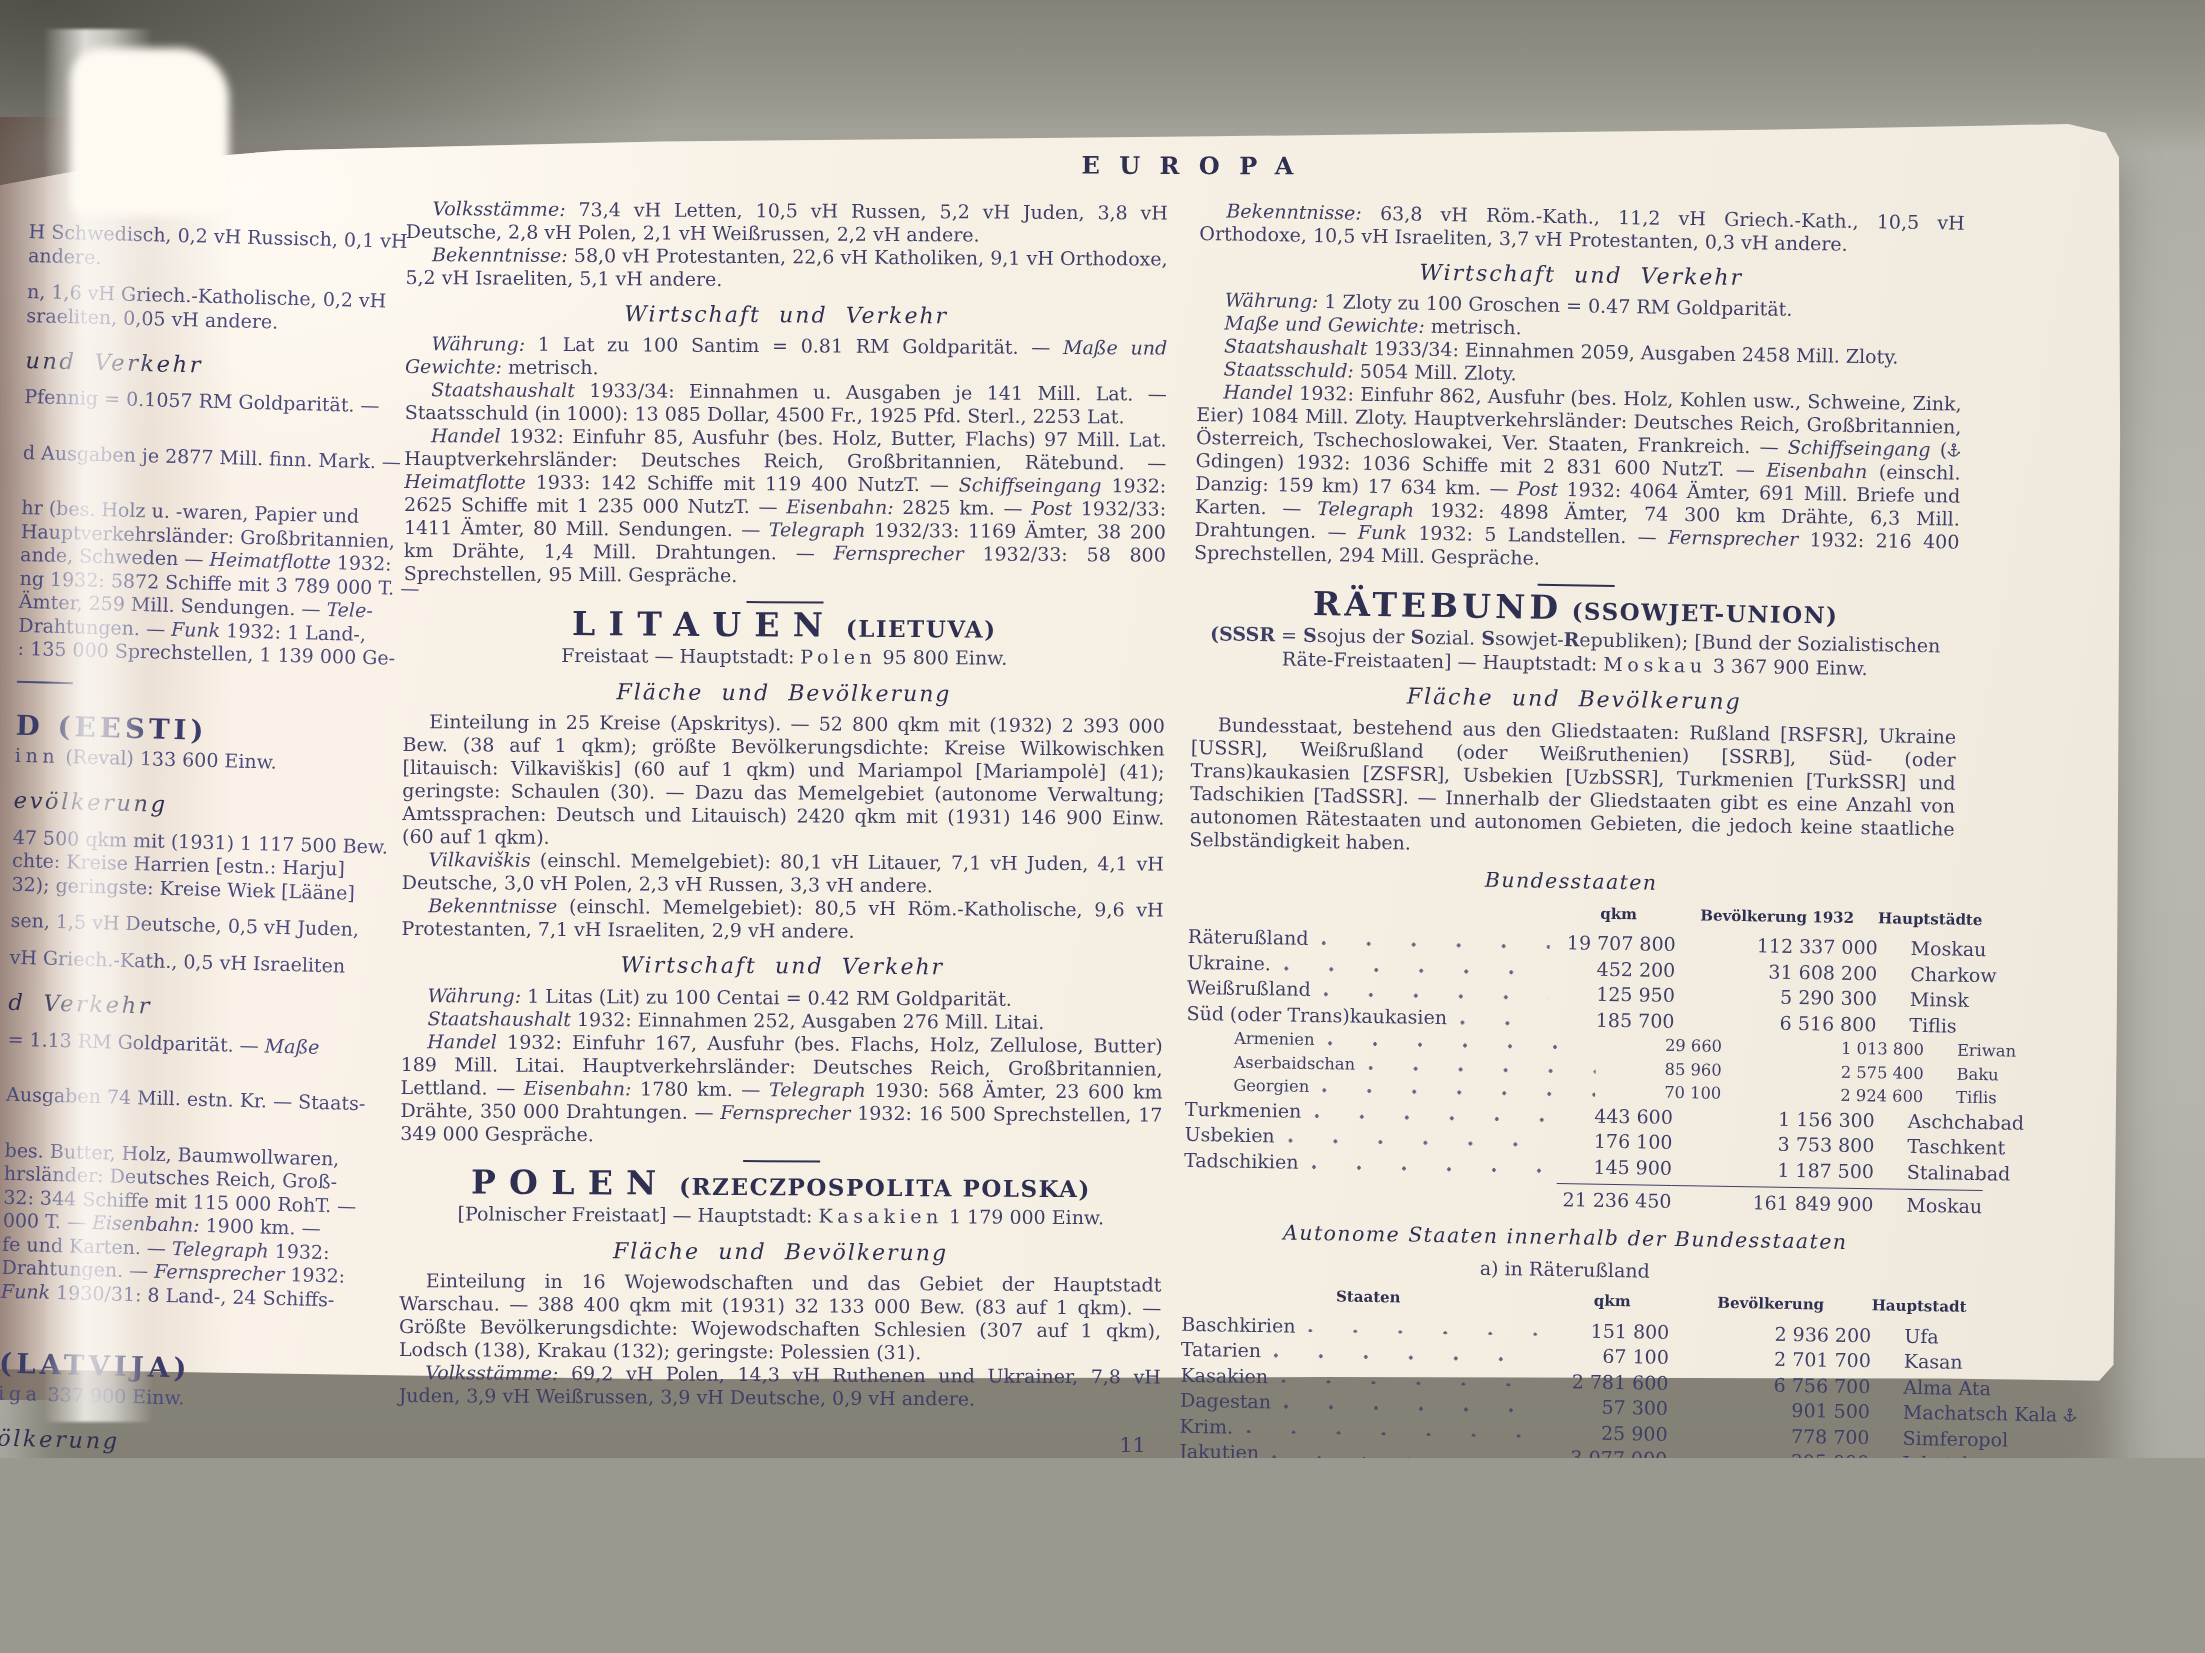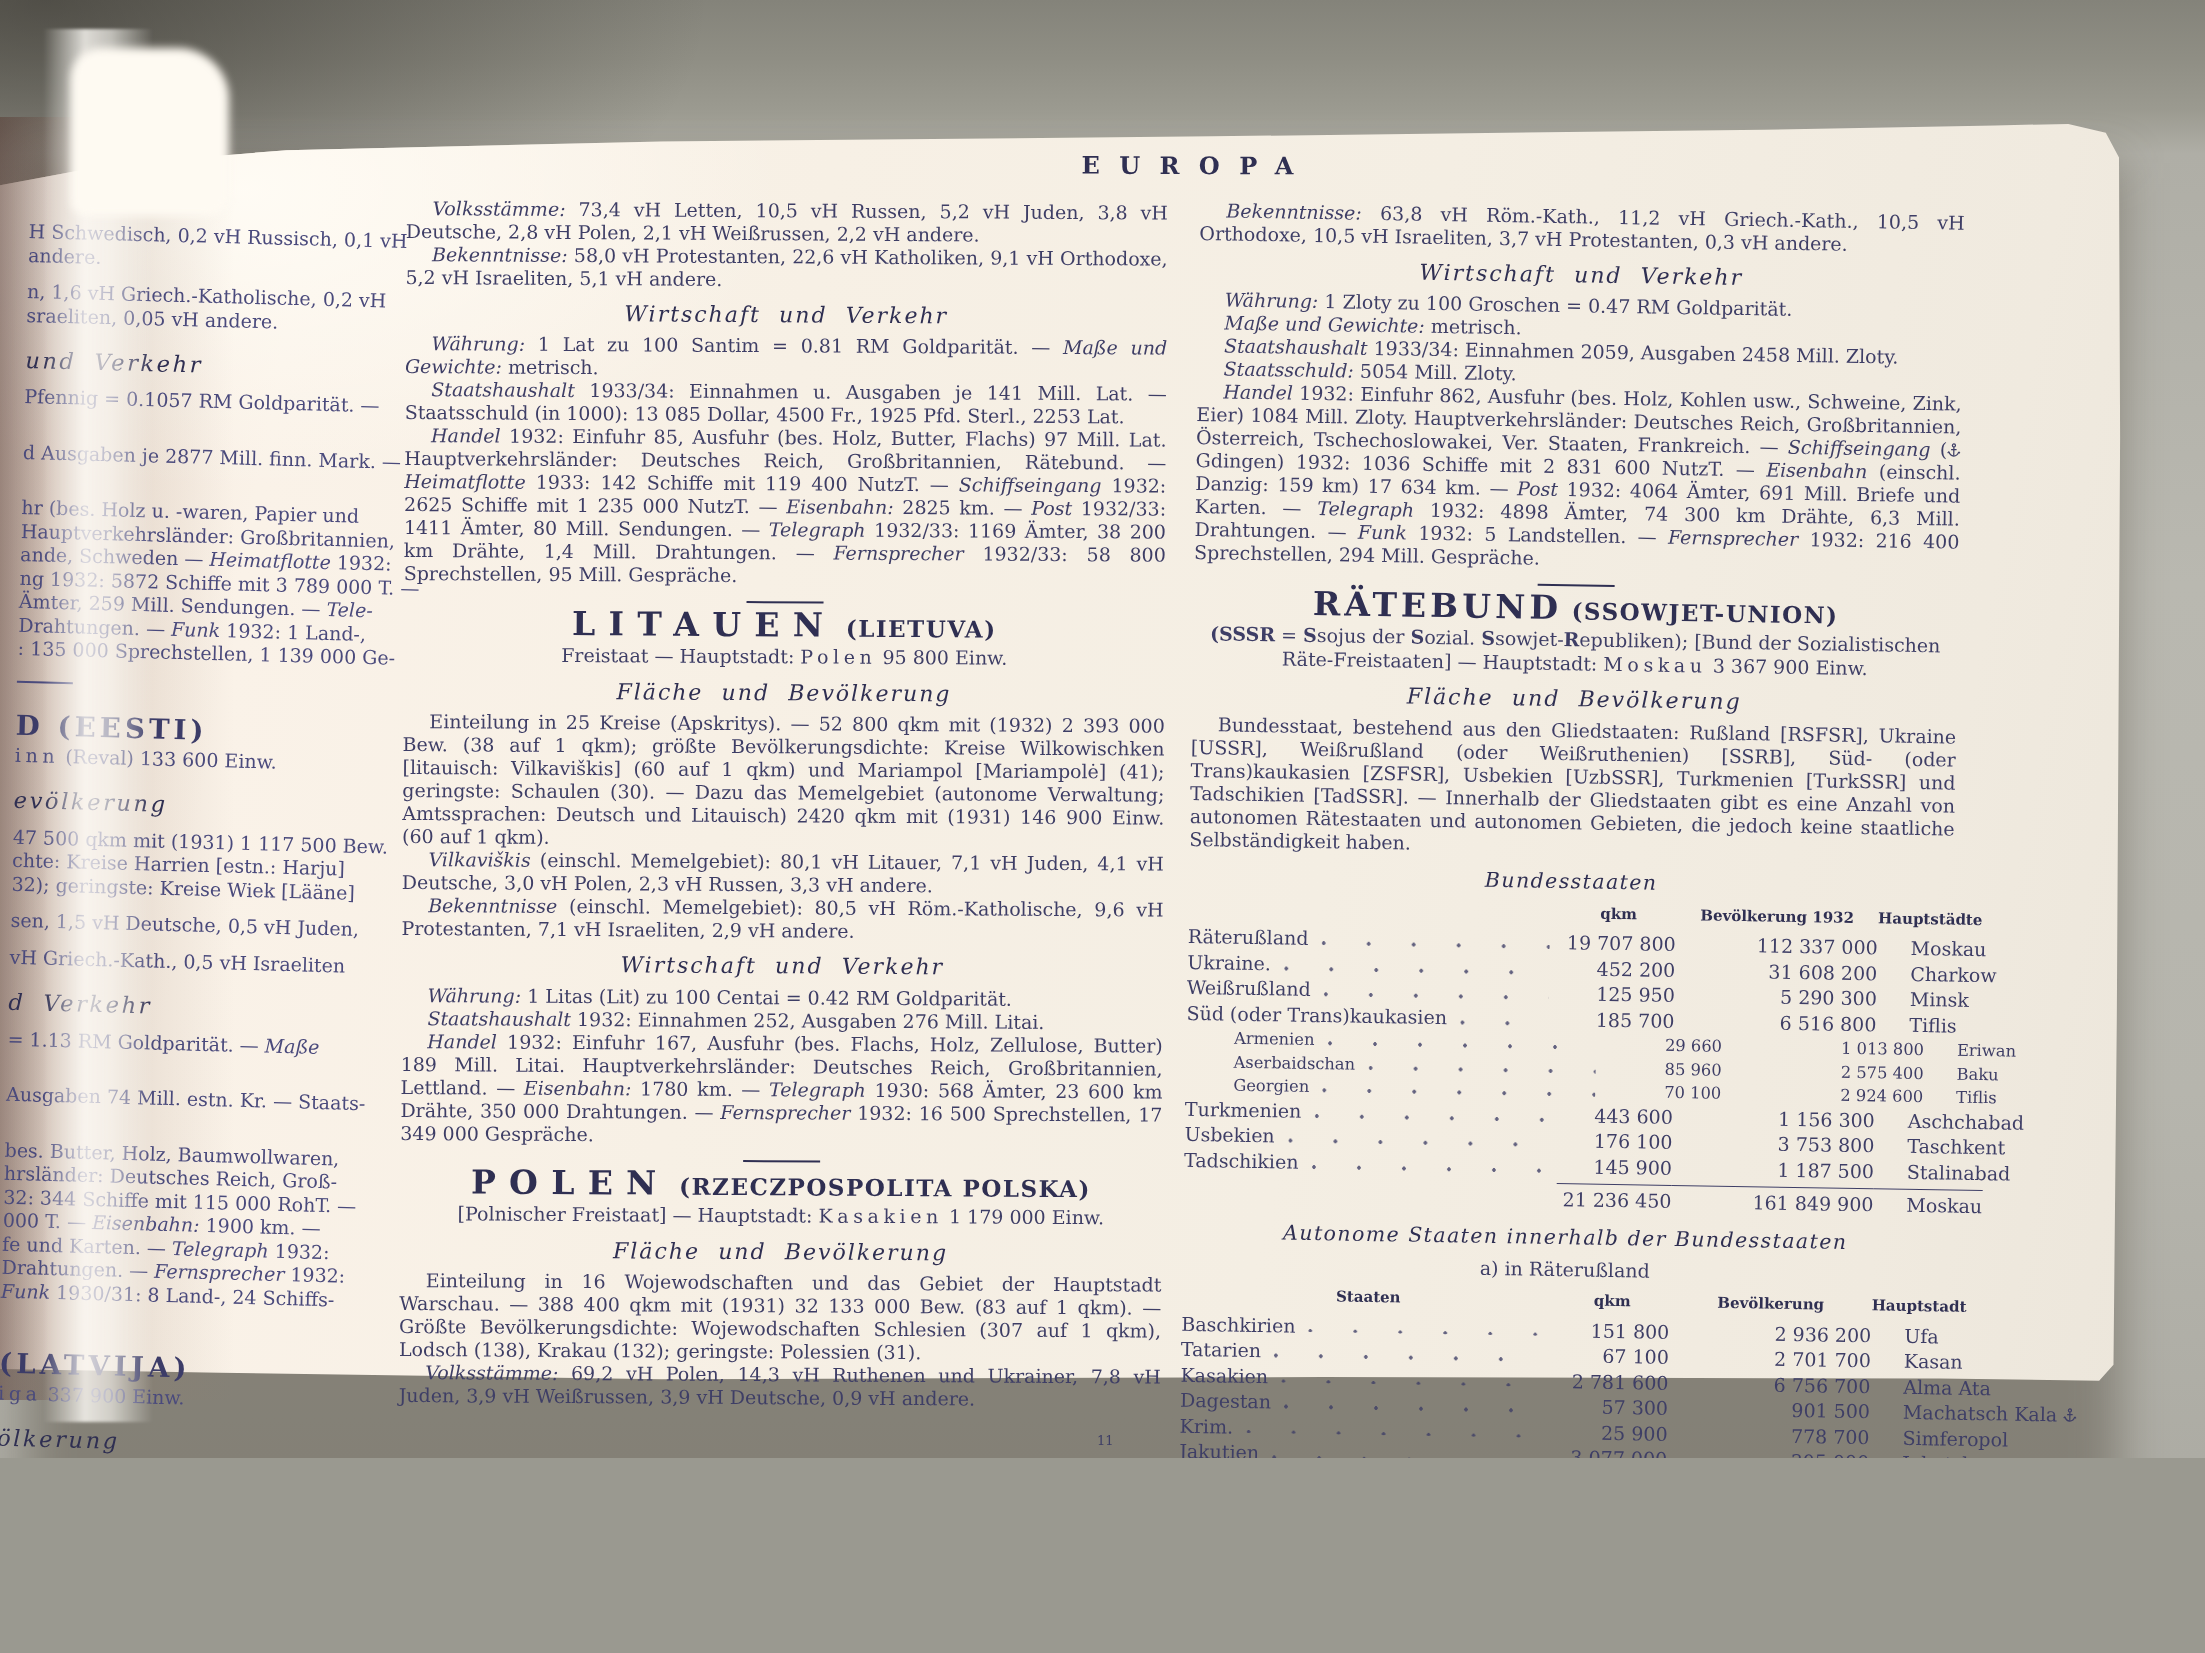--- a/index.html
+++ b/index.html
@@ -21,21 +21,21 @@
     background:linear-gradient(90deg,rgba(105,75,65,.32) 0%,rgba(125,95,82,.22) 30%,rgba(150,125,105,.12) 55%,rgba(150,125,105,0) 82%);}
   .edge-dark{position:absolute;left:0;top:8%;width:48px;height:88%;
     background:linear-gradient(90deg,rgba(80,55,48,.36),rgba(80,55,48,0));}
   .gutter-light{position:absolute;left:43px;top:2%;width:110px;height:95.5%;filter:blur(1.5px);
     background:linear-gradient(90deg,rgba(255,252,246,0) 0%,rgba(255,253,248,.8) 38%,rgba(255,253,248,.62) 62%,rgba(255,252,246,0) 100%);}
   .gutter-light-top{position:absolute;left:71px;top:48px;width:158px;height:168px;background:#fefaf2;border-radius:31px 51px 20.4px 15.3px;filter:blur(4.1px);}
   .gutter-light-bottom{position:absolute;left:82px;top:1506px;width:120px;height:64px;background:#fdf9f1;border-radius:18px;filter:blur(3.1px);}
 
   .europa{position:absolute;left:1034px;top:151px;width:306px;text-align:center;
     font-size:24px;font-weight:700;letter-spacing:19.4px;padding-left:10.2px;color:var(--ink-dk);transform:rotate(.2deg);}
-  .pagenum{position:absolute;left:1097px;top:1433px;width:71px;font-size:13px;color:var(--ink);}
+  .pagenum{position:absolute;left:1097px;top:1433px;width:71px;text-align:center;font-size:21px;color:var(--ink);}
 
   .lc{position:absolute;left:29px;top:220px;width:372px;transform:rotate(1.5deg);transform-origin:0 0;
     color:#4a4a7c;font-size:19px;line-height:23.5px;}
   .mc{position:absolute;left:406px;top:197px;width:762px;transform:rotate(.35deg);transform-origin:0 0;font-size:19px;line-height:23px;}
   .rc{position:absolute;left:1200px;top:199px;width:765px;transform:rotate(.95deg);transform-origin:0 0;font-size:19px;line-height:23px;}
 
   .b-para{text-align:justify;text-indent:26.5px;}
   .b-h{text-align:center;font-style:italic;font-size:22px;letter-spacing:2px;word-spacing:9.2px;margin:12.3px 0 8.2px;color:var(--ink-dk);}
   .b-rule{width:77px;border-top:2px solid var(--ink-dk);margin:13.3px auto 10.2px;}
   .b-title{text-align:center;margin:4.1px 0 1px;color:var(--ink-dk);}

